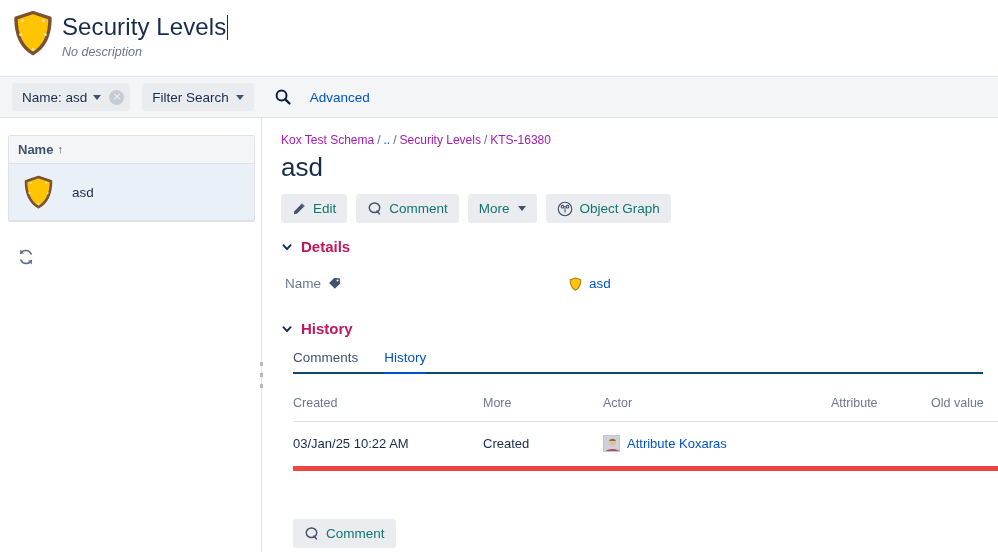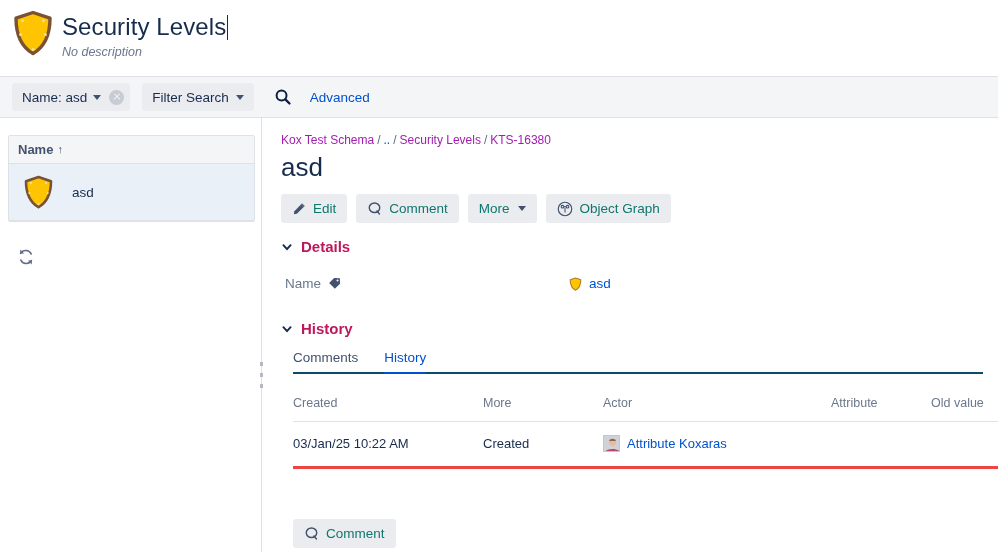--- a/index.html
+++ b/index.html
@@ -188,21 +188,21 @@
   .htable {
     position: absolute; left: 30px; top: 268px; width: 720px;
     border-collapse: collapse; table-layout: fixed;
   }
   .htable th {
     text-align: left; font-size: 12.5px; font-weight: 400; color: #6b778c;
     padding: 10px 0 11px 0; border-bottom: 1px solid #dfe1e6;
   }
   .htable td {
     font-size: 13px; color: #172b4d; padding: 13px 0 14px 0;
-    border-bottom: 3px solid #ef4444; vertical-align: middle;
+    border-bottom: 5px solid #ef4444; vertical-align: middle;
   }
   .col-created   { width: 190px; }
   .col-type      { width: 120px; }
   .col-actor     { width: 228px; }
   .col-attribute { width: 100px; }
   .col-oldvalue  { width: 110px; }
   .actor-cell { display: flex; align-items: center; }
   .avatar {
     width: 17px; height: 17px; margin-right: 7px; flex: 0 0 17px;
     border: 1px solid #c1c7d0; background: #d8dbe0; overflow: hidden;

